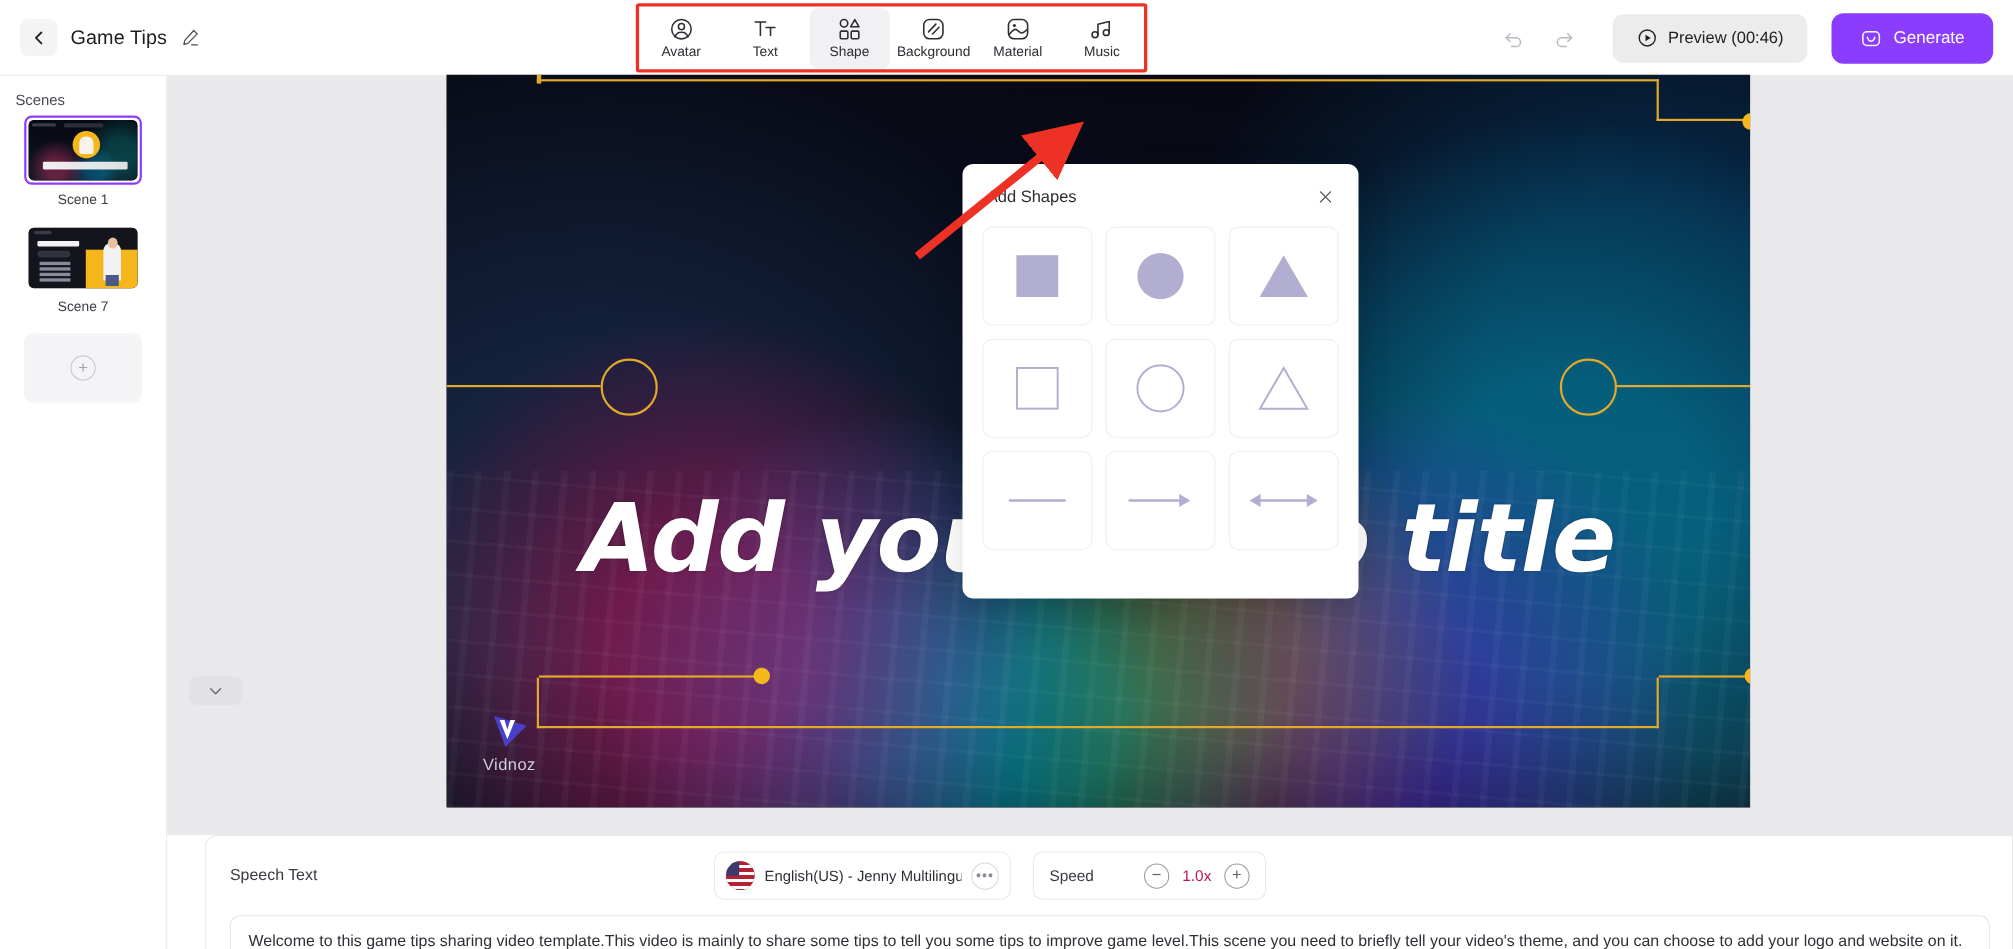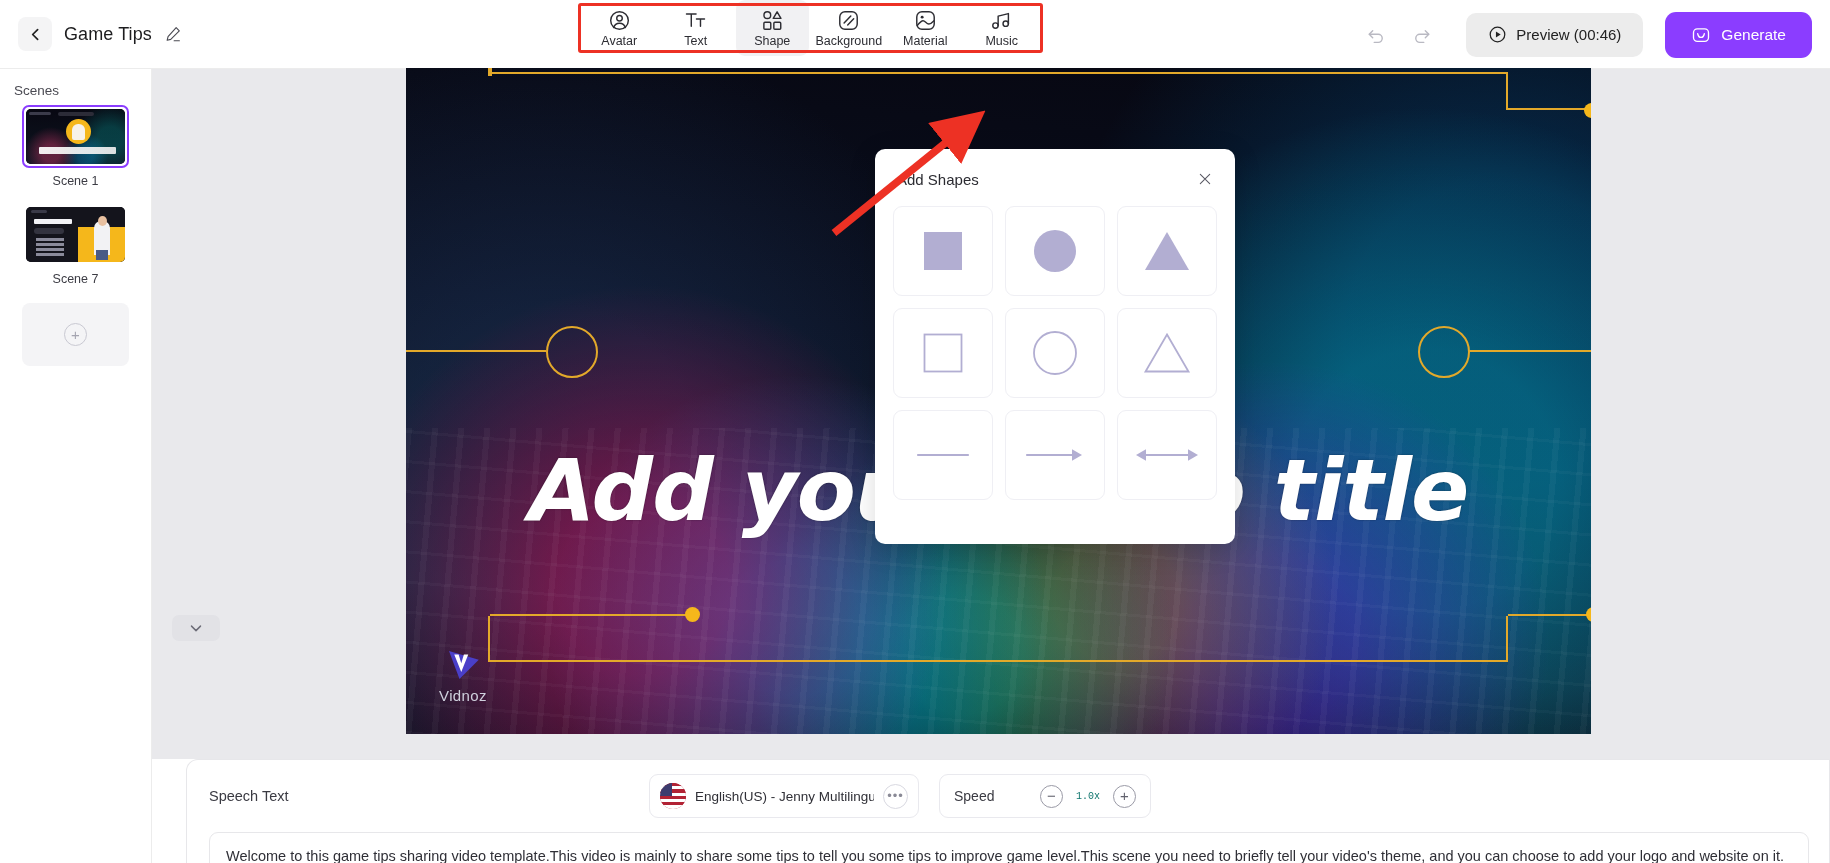--- a/index.html
+++ b/index.html
@@ -22,21 +22,21 @@
     background:#f4f4f5; display:flex; align-items:center; justify-content:center;
     cursor:pointer;
   }
   .proj-title {
     margin-left:12px; font-size:18px; color:#1d1d1f; letter-spacing:.1px;
   }
   .edit-pencil { margin-left:12px; display:flex; align-items:center; cursor:pointer; }
 
   
   #toolgroup-wrap {
-    position:absolute; left:578px; top:3px; width:465px; height:50px;
+    position:absolute; left:578px; top:3px; width:465px; height:63px;
   }
   #toolgroup-highlight {
     position:absolute; inset:0; border:3px solid #ed3124; border-radius:3px;
     pointer-events:none;
   }
   #toolgroup {
     position:absolute; left:3px; top:3px; right:3px; bottom:3px;
     display:flex; align-items:center; background:#fff;
   }
   .tool {
@@ -201,21 +201,21 @@
     position:absolute; left:752px; top:14px; width:212px; height:44px;
     border:1px solid #e9e9ee; border-radius:9px; display:flex; align-items:center;
     padding:0 14px; gap:10px;
   }
   .speed-label { font-size:14px; color:#3a3a42; flex:1; }
   .circ-btn {
     width:23px; height:23px; border-radius:50%; border:1.4px solid #9a9aa6;
     display:flex; align-items:center; justify-content:center; cursor:pointer;
     color:#62626e; font-size:15px; line-height:0; font-weight:300;
   }
-  .speed-val { font-size:10px; color:#0f766e; min-width:30px; text-align:center;font-family:Liberation Mono, monospace; }
+  .speed-val { font-size:14px; color:#be185d; min-width:30px; text-align:center; }
   .play-box {
     position:absolute; right:22px; top:14px; width:200px; height:44px;
     border:1px solid #e9e9ee; border-radius:9px; display:flex; align-items:center;
     justify-content:center; gap:14px; cursor:pointer;
   }
   .play-tri {
     width:0; height:0; border-left:14px solid #7c7c8e;
     border-top:9px solid transparent; border-bottom:9px solid transparent;
     border-radius:2px;
   }

